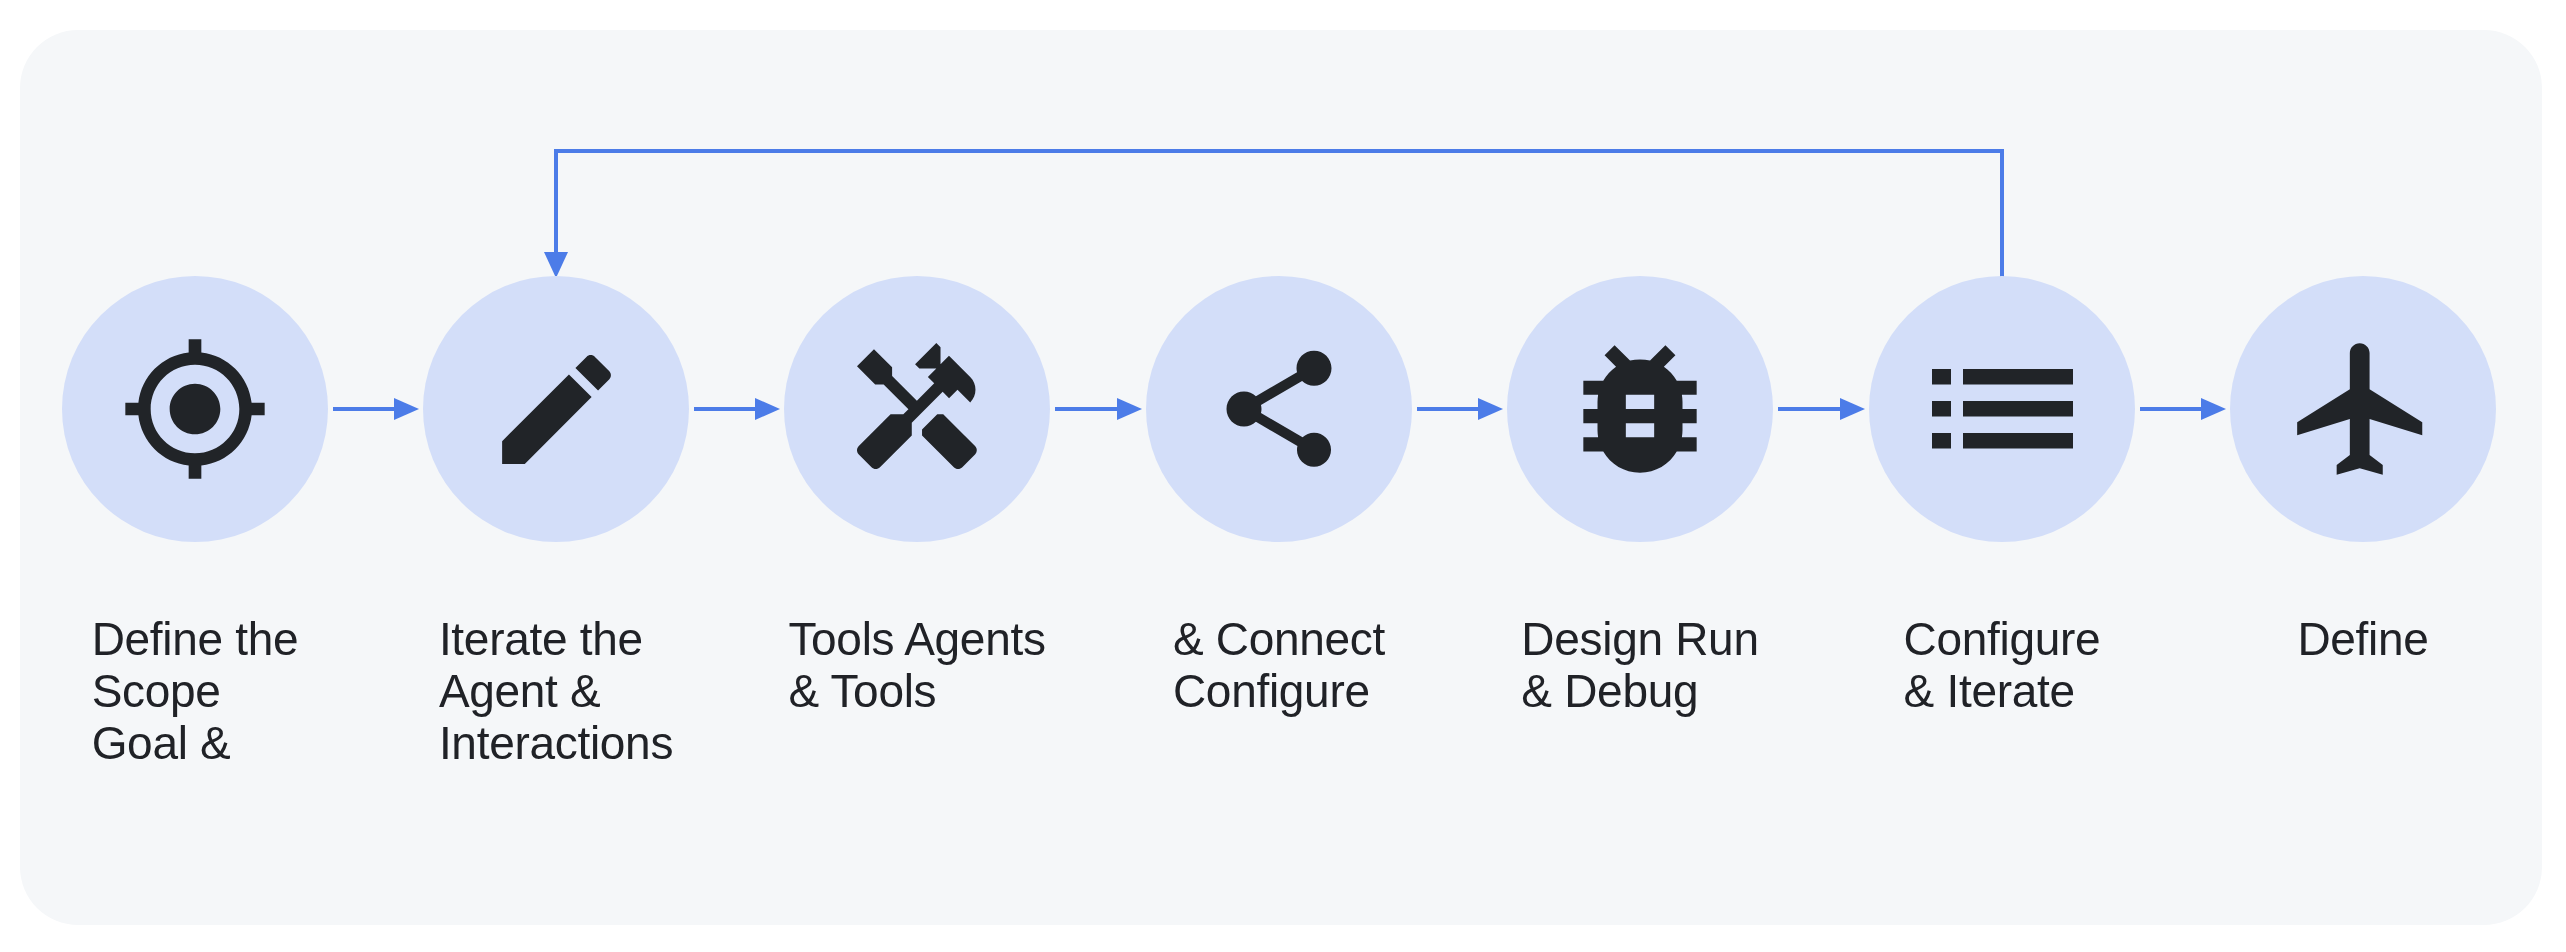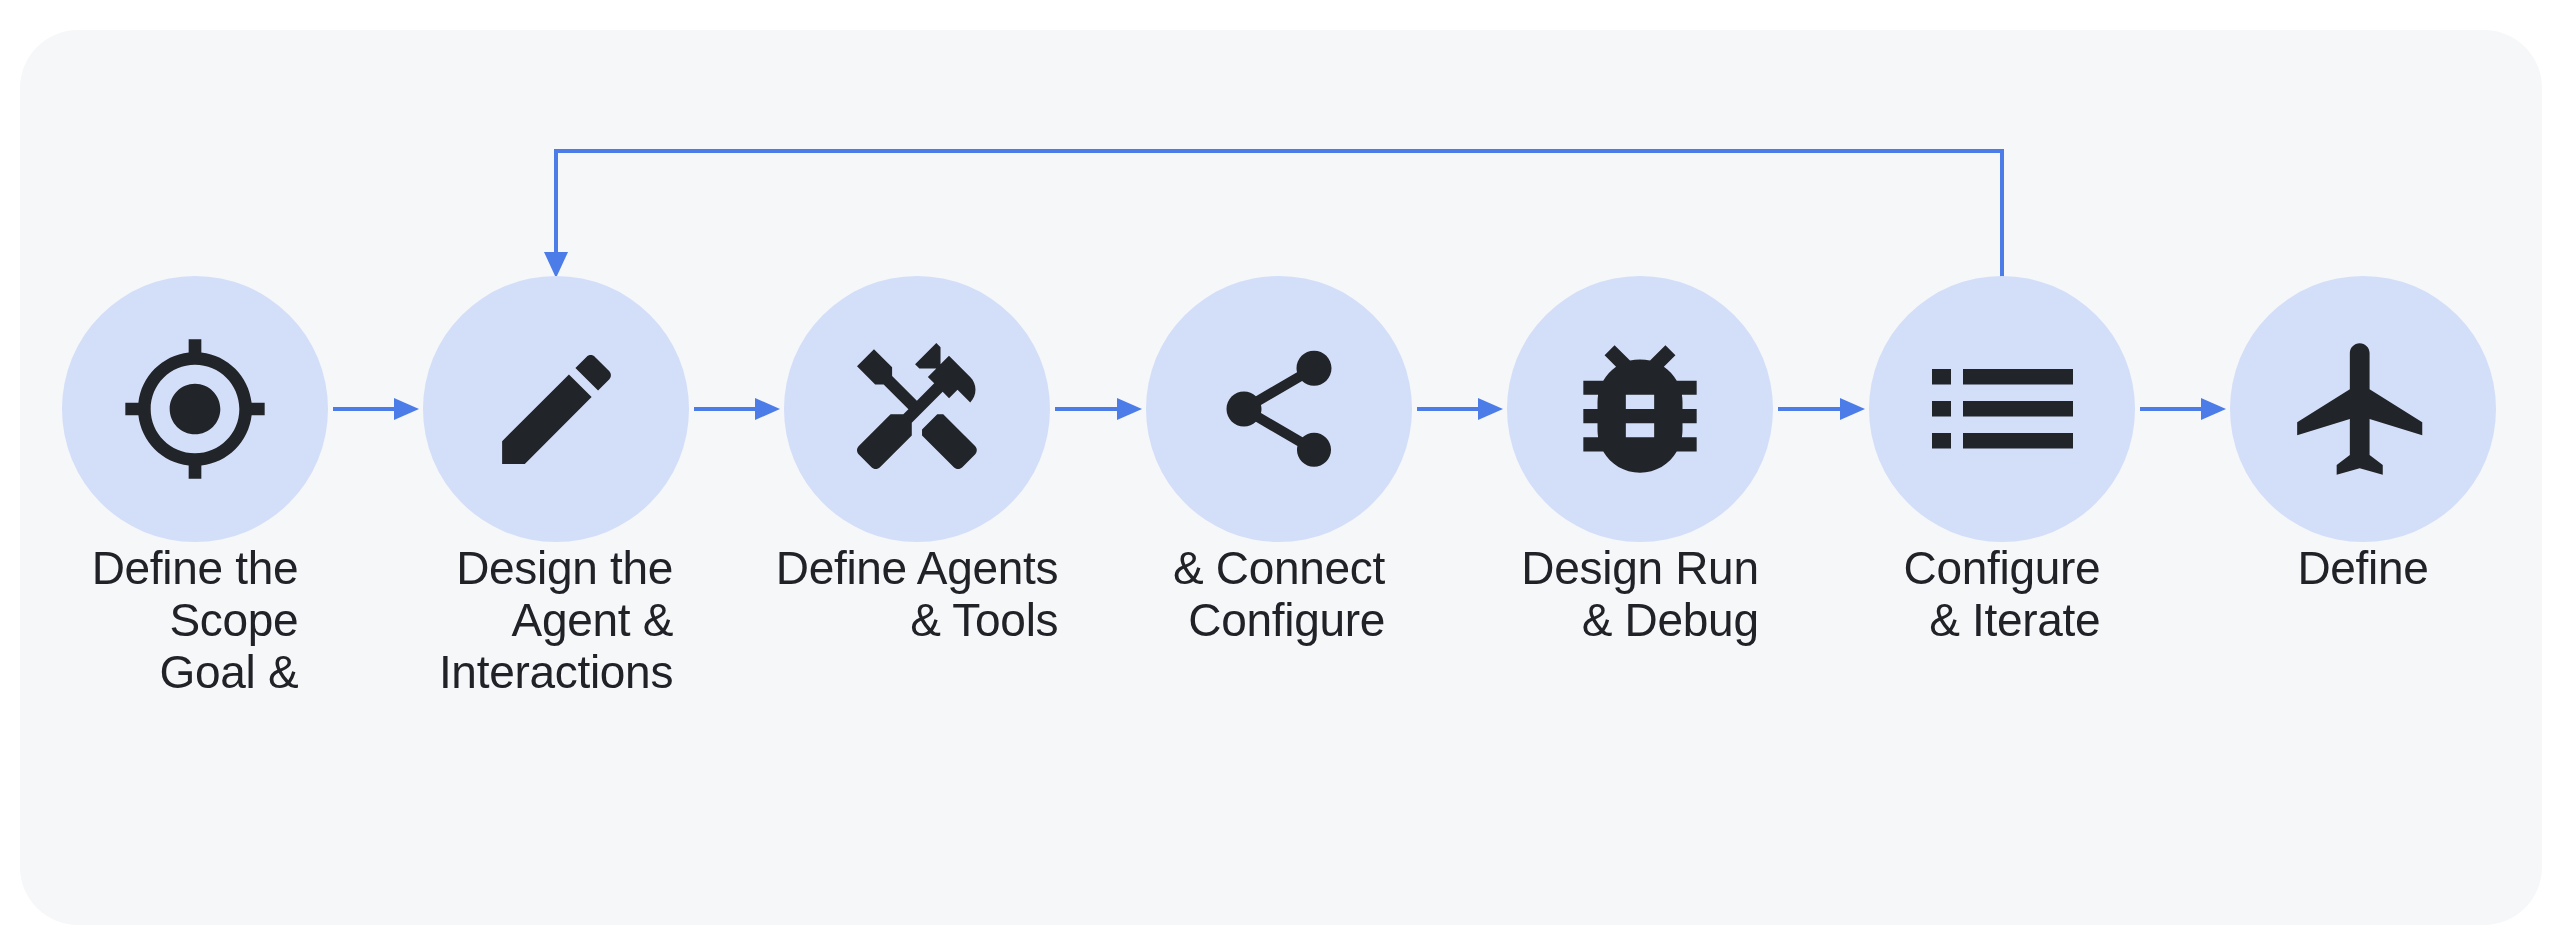--- a/index.html
+++ b/index.html
@@ -24,21 +24,21 @@
   .edge{stroke:var(--arrow-color);stroke-width:4;fill:none;}
   .edge-head{fill:var(--arrow-color);stroke:none;}
   .node{position:absolute;top:276px;width:366px;display:flex;flex-direction:column;align-items:center;}
   .bubble{
     width:266px;height:266px;border-radius:50%;
     background:var(--node-circle-fill);
     display:flex;align-items:center;justify-content:center;flex:0 0 auto;
   }
   .glyph{fill:var(--icon-color);}
   .label{
-    text-align:right;
+    margin-top:71px;text-align:left;
     font-size:46px;line-height:52px;letter-spacing:-0.3px;
     color:var(--label-color);
   }
   .label .line{display:block;white-space:nowrap;}
 </style>
 </head>
 <body>
 
 <div class="card"></div>
 
@@ -88,35 +88,35 @@
   </div>
 </div>
 
 <div class="node" style="left:373px">
   <div class="bubble">
     <svg width="145" height="145" viewBox="0 0 24 24">
       <path class="glyph" d="M3 17.25V21h3.75L17.81 9.94l-3.75-3.75L3 17.25zM20.71 7.04c.39-.39.39-1.02 0-1.41l-2.34-2.34c-.39-.39-1.02-.39-1.41 0l-1.83 1.83 3.75 3.75 1.83-1.83z"></path>
     </svg>
   </div>
   <div class="label">
-    <span class="line">Design the</span>
+    <span class="line">Iterate the</span>
     <span class="line">Agent &amp;</span>
     <span class="line">Interactions</span>
   </div>
 </div>
 
 <div class="node" style="left:734px">
   <div class="bubble">
     <svg width="144" height="144" viewBox="0 0 24 24">
       <path class="glyph" d="M21.67 18.17l-5.3-5.3h-.99l-2.54 2.54v.99l5.3 5.3c.39.39 1.02.39 1.41 0l2.12-2.12c.39-.39.39-1.03 0-1.41z"></path>
       <path class="glyph" d="M17.34 10.19l1.41-1.41 2.12 2.12c1.17-1.17 1.17-3.07 0-4.24l-3.54-3.54-1.41 1.41V1.71l-.7-.71-3.54 3.54.71.71h2.83l-1.41 1.41 1.06 1.06-2.89 2.89-4.13-4.13V5.06L4.83 2.04 2 4.87 5.03 7.9h1.41l4.13 4.13-.85.85H7.6l-5.3 5.3c-.39.39-.39 1.02 0 1.41l2.12 2.12c.39.39 1.02.39 1.41 0l5.3-5.3v-2.12l5.15-5.15 1.06 1.05z"></path>
     </svg>
   </div>
   <div class="label">
-    <span class="line">Define Agents</span>
+    <span class="line">Tools Agents</span>
     <span class="line">&amp; Tools</span>
   </div>
 </div>
 
 <div class="node" style="left:1096px">
   <div class="bubble">
     <svg width="140" height="140" viewBox="0 0 24 24">
       <path class="glyph" d="M18 16.08c-.76 0-1.44.3-1.96.77L8.91 12.7c.05-.23.09-.46.09-.7s-.04-.47-.09-.7l7.05-4.11c.54.5 1.25.81 2.04.81 1.66 0 3-1.34 3-3s-1.34-3-3-3-3 1.34-3 3c0 .24.04.47.09.7L8.04 9.81C7.5 9.31 6.79 9 6 9c-1.66 0-3 1.34-3 3s1.34 3 3 3c.79 0 1.5-.31 2.04-.81l7.12 4.16c-.05.21-.08.43-.08.65 0 1.61 1.31 2.92 2.92 2.92 1.61 0 2.92-1.31 2.92-2.92s-1.31-2.92-2.92-2.92z"></path>
     </svg>
   </div>

